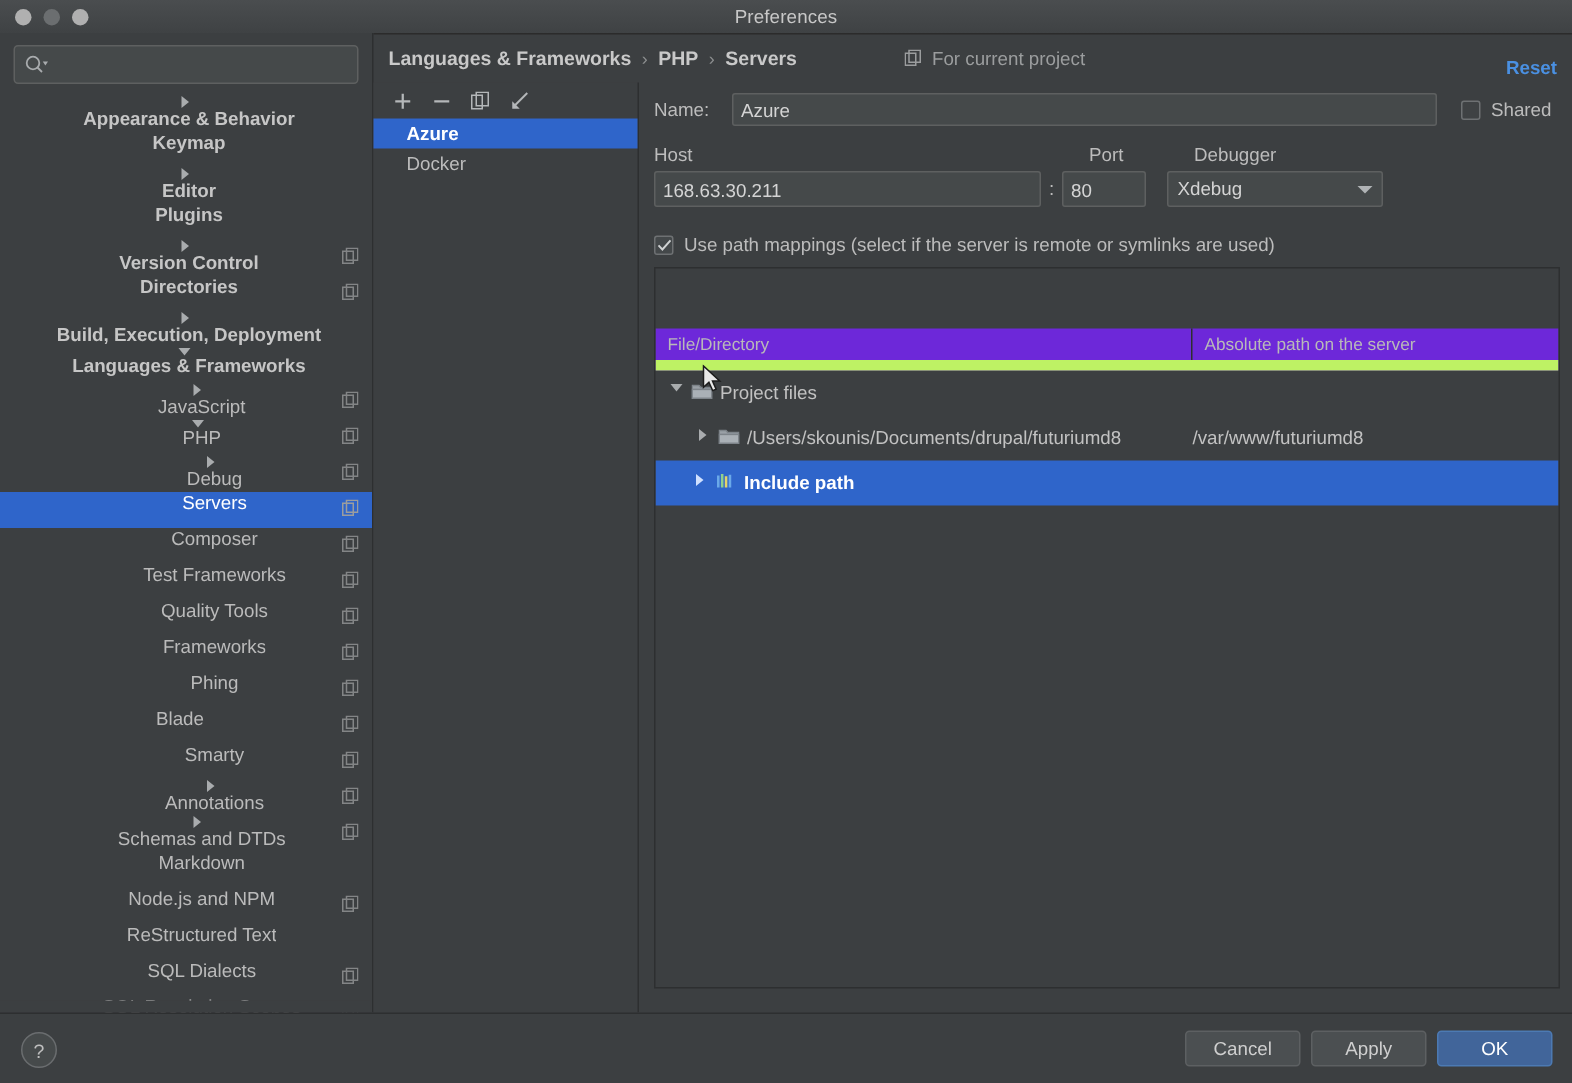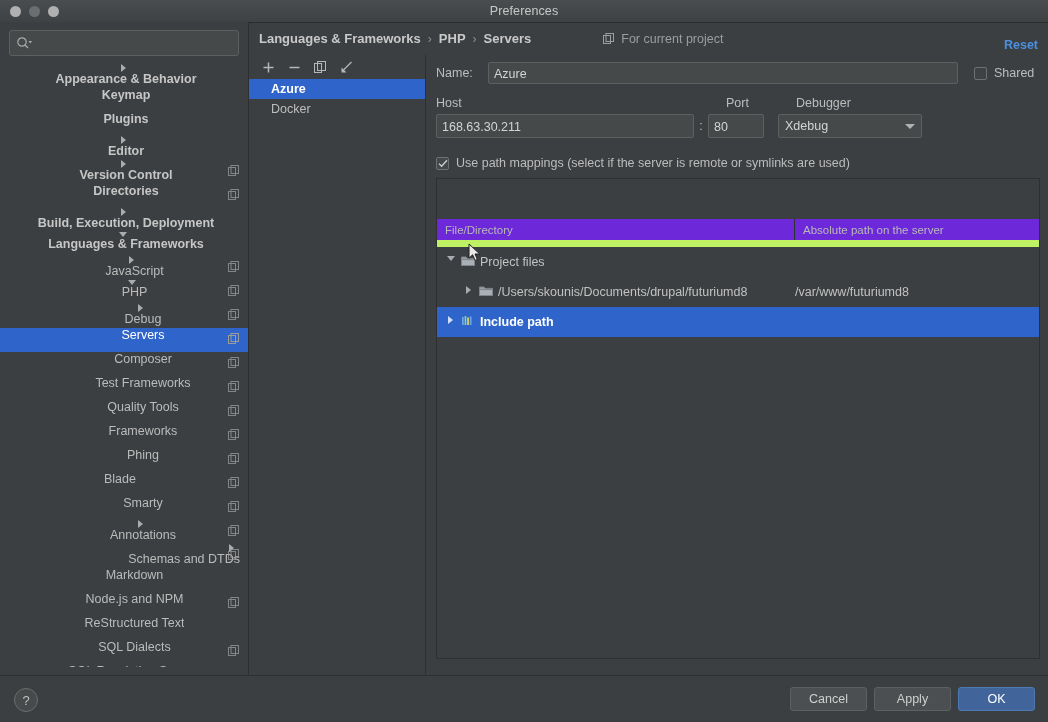--- a/index.html
+++ b/index.html
@@ -207,26 +207,26 @@
     <div class="tree" id="sidebar-tree">
         <div class="tree-item bold" style="padding-left: 12px;">
           <span class="arrow right"></span>
           <span class="label">Appearance &amp; Behavior</span>
         </div>
         <div class="tree-item bold" style="padding-left: 12px;">
           <span class="arrow none"></span>
           <span class="label">Keymap</span>
         </div>
         <div class="tree-item bold" style="padding-left: 12px;">
+          <span class="arrow right"></span>
+          <span class="label">Editor</span>
+        </div>
+        <div class="tree-item bold" style="padding-left: 12px;">
           <span class="arrow none"></span>
           <span class="label">Plugins</span>
-        </div>
-        <div class="tree-item bold" style="padding-left: 12px;">
-          <span class="arrow right"></span>
-          <span class="label">Editor</span>
         </div>
         <div class="tree-item bold" style="padding-left: 12px;">
           <span class="arrow right"></span>
           <span class="label">Version Control</span>
           <svg class="scope-icon" width="11" height="11" viewBox="0 0 11 11">
             <rect x="0.5" y="2.5" width="7" height="8" fill="none" stroke="#9b9d9e"></rect>
             <rect x="3" y="0.5" width="7.5" height="8" fill="none" stroke="#9b9d9e"></rect>
           </svg>
         </div>
         <div class="tree-item bold" style="padding-left: 12px;">
@@ -334,21 +334,21 @@
           </svg>
         </div>
         <div class="tree-item" style="padding-left: 46px;">
           <span class="arrow right"></span>
           <span class="label">Annotations</span>
           <svg class="scope-icon" width="11" height="11" viewBox="0 0 11 11">
             <rect x="0.5" y="2.5" width="7" height="8" fill="none" stroke="#9b9d9e"></rect>
             <rect x="3" y="0.5" width="7.5" height="8" fill="none" stroke="#9b9d9e"></rect>
           </svg>
         </div>
-        <div class="tree-item" style="padding-left: 29px; align-items: flex-end;">
+        <div class="tree-item" style="padding-left: 29px;">
           <span class="arrow right"></span>
           <span class="label">Schemas and DTDs</span>
           <svg class="scope-icon" width="11" height="11" viewBox="0 0 11 11">
             <rect x="0.5" y="2.5" width="7" height="8" fill="none" stroke="#9b9d9e"></rect>
             <rect x="3" y="0.5" width="7.5" height="8" fill="none" stroke="#9b9d9e"></rect>
           </svg>
         </div>
         <div class="tree-item" style="padding-left: 29px;">
           <span class="arrow none"></span>
           <span class="label">Markdown</span>
@@ -509,21 +509,21 @@
                   <svg width="14" height="12" viewBox="0 0 14 12">
                     <path d="M0.5,2 L5,2 L6.2,3.4 L13.5,3.4 L13.5,10.5 L0.5,10.5 Z" fill="#9aa0a6" stroke="#7e848a"></path>
                     <rect x="0.5" y="4.6" width="13" height="5.9" fill="#aab0b6" stroke="#7e848a"></rect>
                   </svg>
                 </span>
                 <span>/Users/skounis/Documents/drupal/futuriumd8</span>
               </div>
               <div class="tc2">/var/www/futuriumd8</div>
             </div>
             <div class="trow selected">
-              <div class="tc1" style="padding-left: 6px;">
+              <div class="tc1" style="padding-left: 6px; margin-left: 16px;">
                 <span class="tarrow">
                   <svg width="8" height="10" viewBox="0 0 8 10">
                     <path d="M1,1 L6,5 L1,9 Z" fill="#cfe0ff"></path>
                   </svg>
                 </span>
                 <span class="ticon">
                   <svg width="14" height="12" viewBox="0 0 14 12">
                     <rect x="1" y="2" width="1.7" height="8" fill="#6aa9e9"></rect>
                     <rect x="3.6" y="1" width="1.7" height="9" fill="#8fd08f"></rect>
                     <rect x="6.2" y="2.5" width="1.7" height="7.5" fill="#e3d46a"></rect>

